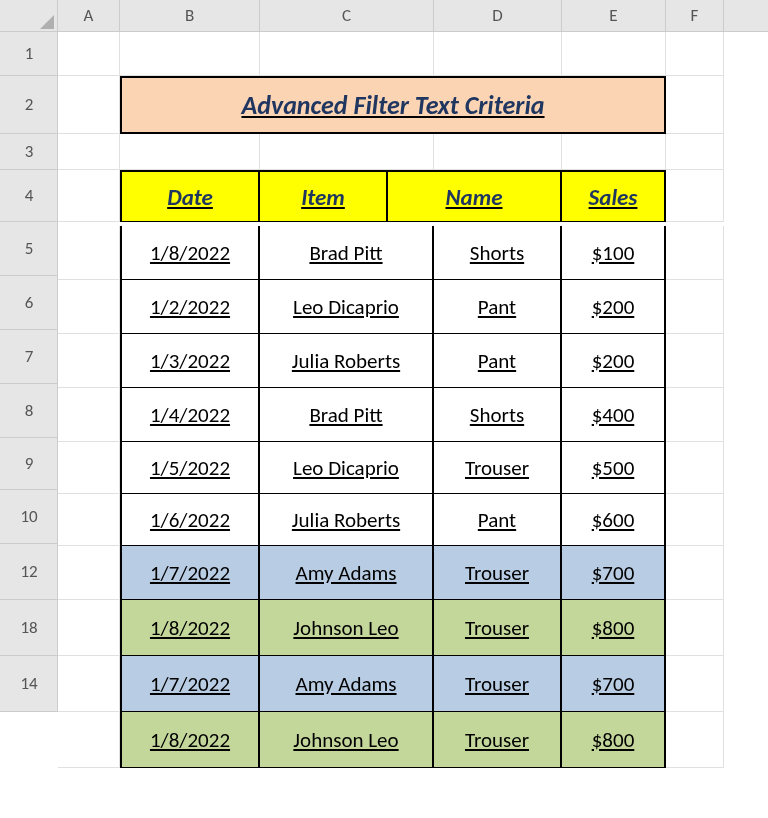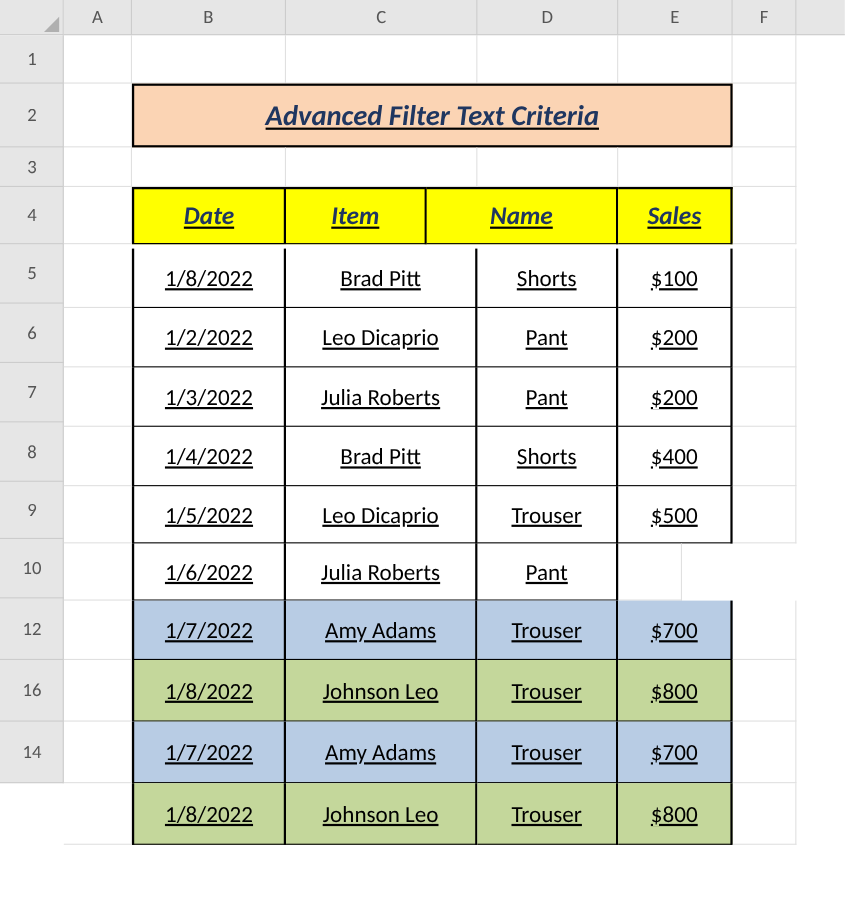--- a/index.html
+++ b/index.html
@@ -130,21 +130,21 @@
       <div class="row-header" style="height: 58px;">2</div>
       <div class="row-header" style="height: 36px;">3</div>
       <div class="row-header" style="height: 52px;">4</div>
       <div class="row-header" style="height: 54px;">5</div>
       <div class="row-header" style="height: 54px;">6</div>
       <div class="row-header" style="height: 54px;">7</div>
       <div class="row-header" style="height: 54px;">8</div>
       <div class="row-header" style="height: 52px;">9</div>
       <div class="row-header" style="height: 54px;">10</div>
       <div class="row-header" style="height: 56px;">12</div>
-      <div class="row-header" style="height: 56px;">16</div>
+      <div class="row-header" style="height: 56px;">18</div>
       <div class="row-header" style="height: 56px;">14</div>
     </div>
   <div class="grid" id="grid">
       <div class="grid-row" style="height: 44px;">
         <div class="cell wA" style="height: 44px;"></div>
         <div class="cell wB" style="height: 44px;"></div>
         <div class="cell wC" style="height: 44px;"></div>
         <div class="cell wD" style="height: 44px;"></div>
         <div class="cell wE" style="height: 44px;"></div>
         <div class="cell wF" style="height: 44px;"></div>
@@ -208,20 +208,21 @@
         <div class="cell wC hline vline" style="height: 52px;">Leo Dicaprio</div>
         <div class="cell wD hline vline" style="height: 52px;">Trouser</div>
         <div class="cell wE hline br" style="height: 52px;">$500</div>
         <div class="cell wF" style="height: 52px;"></div>
       </div>
       <div class="grid-row" style="height: 52px;">
         <div class="cell wA" style="height: 52px;"></div>
         <div class="cell wB hline bl vline" style="height: 52px;">1/6/2022</div>
         <div class="cell wC hline vline" style="height: 52px;">Julia Roberts</div>
         <div class="cell wD hline vline" style="height: 52px;">Pant</div>
+        <div class="cell wE hline br" style="height: 52px;">$600</div>
         <div class="cell wF" style="height: 52px;"></div>
       </div>
       <div class="grid-row" style="height: 54px;">
         <div class="cell wA" style="height: 54px;"></div>
         <div class="cell wB fill-blue hline bl vline" style="height: 54px;">1/7/2022</div>
         <div class="cell wC fill-blue hline vline" style="height: 54px;">Amy Adams</div>
         <div class="cell wD fill-blue hline vline" style="height: 54px;">Trouser</div>
         <div class="cell wE fill-blue hline br" style="height: 54px;">$700</div>
         <div class="cell wF" style="height: 54px;"></div>
       </div>

